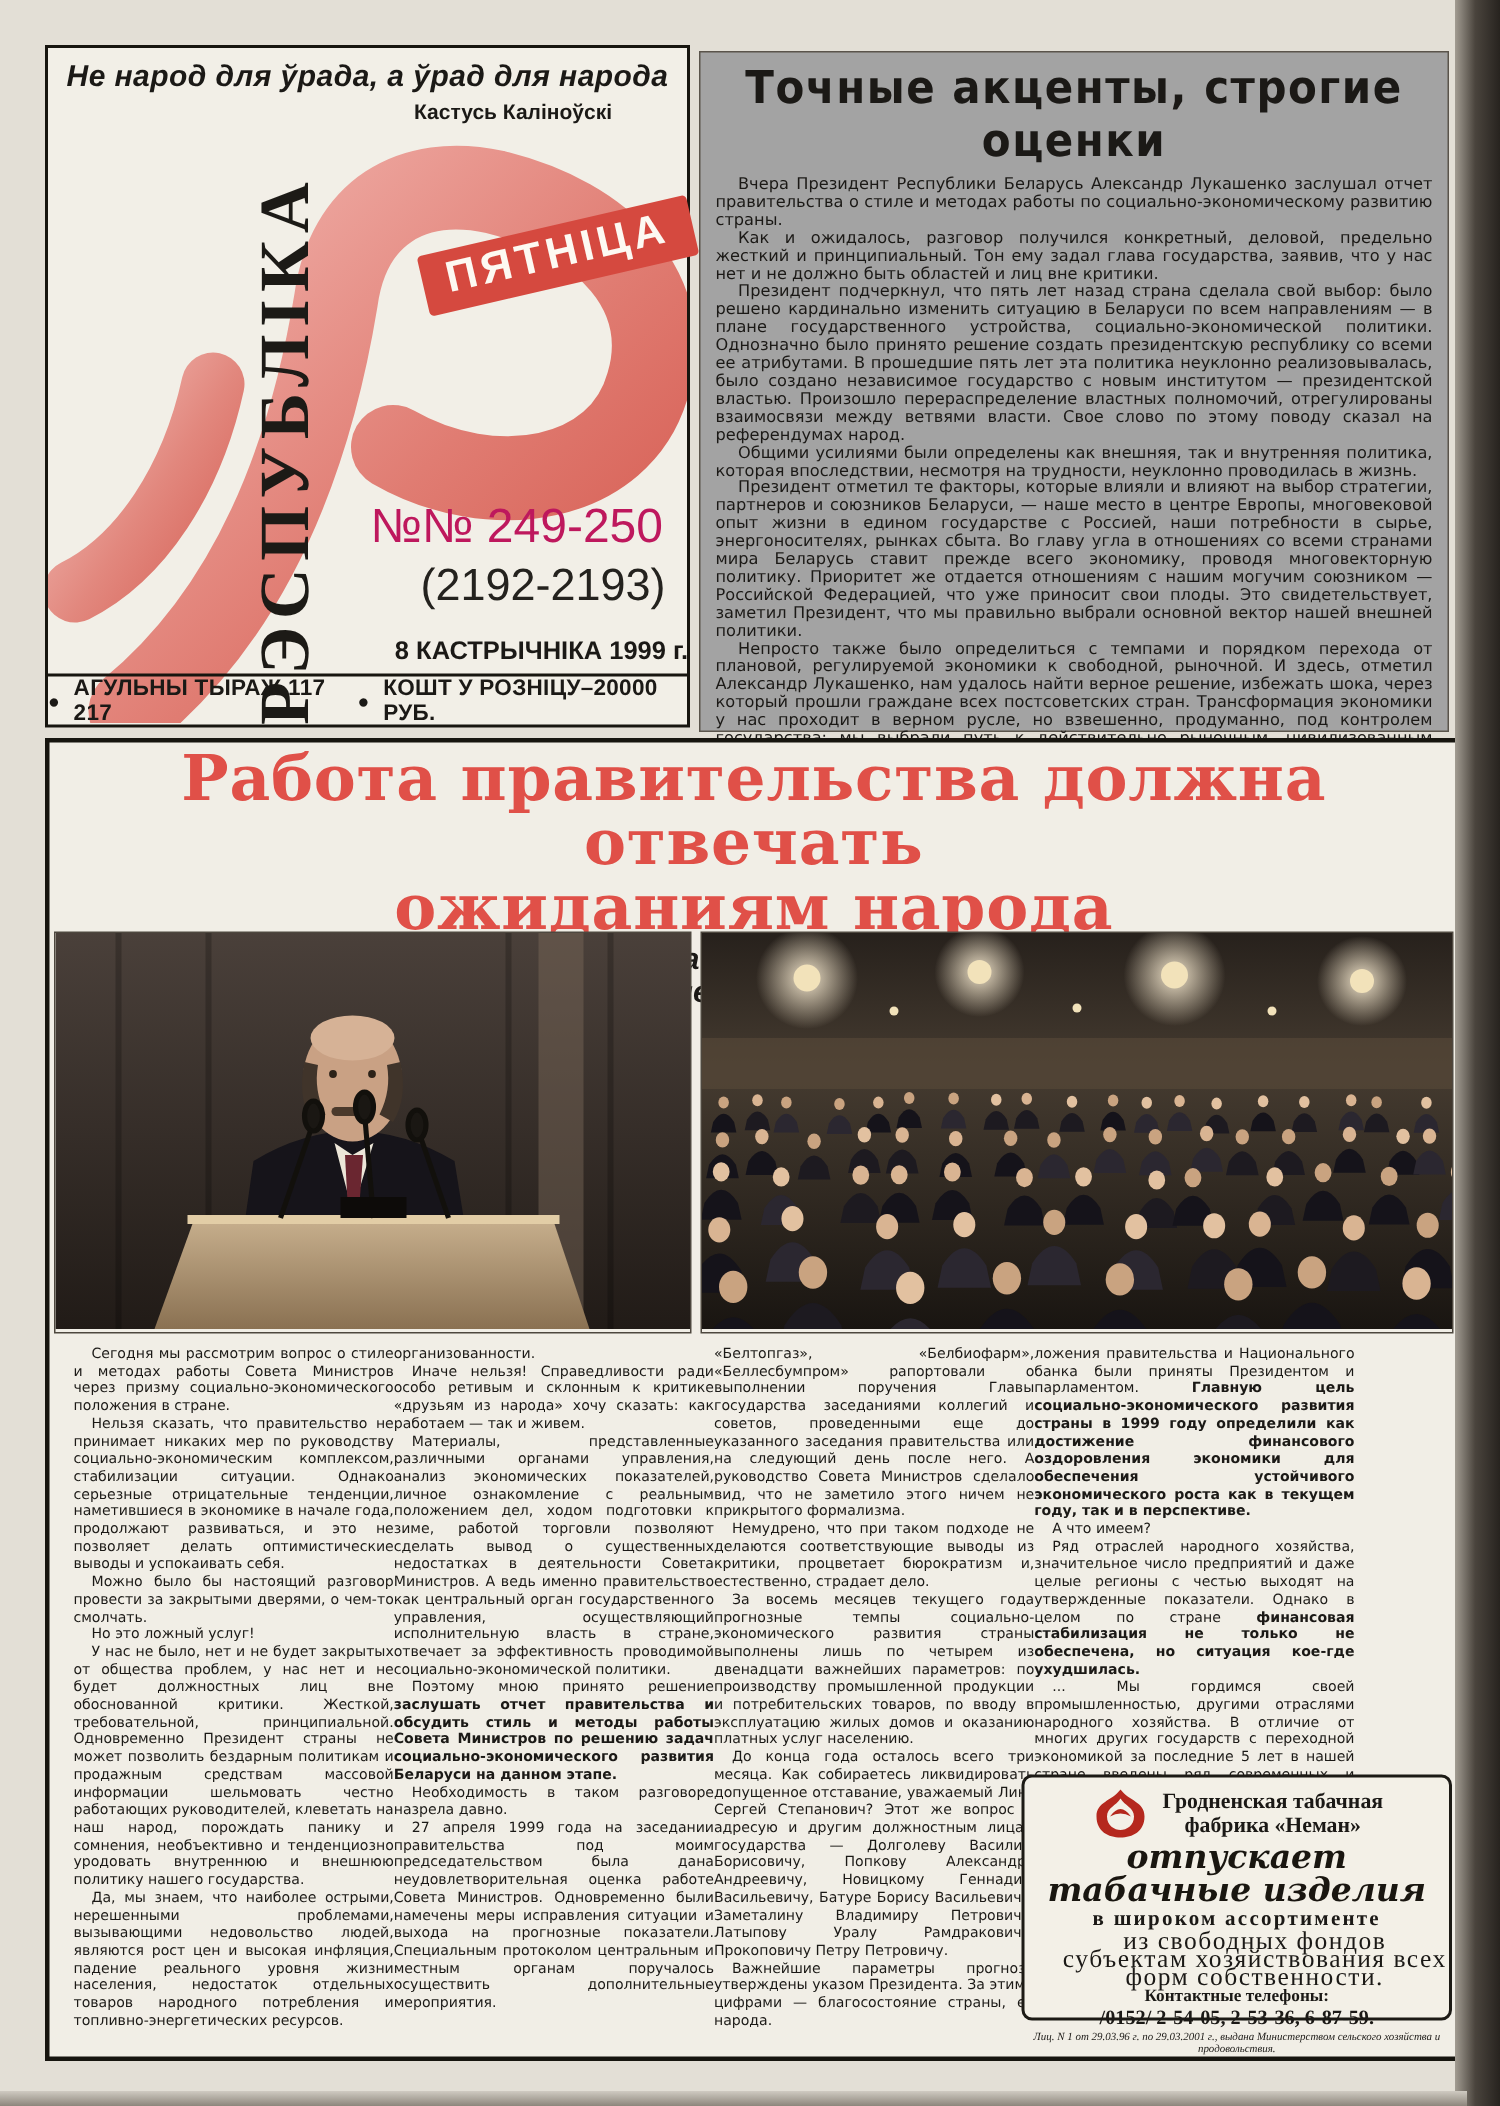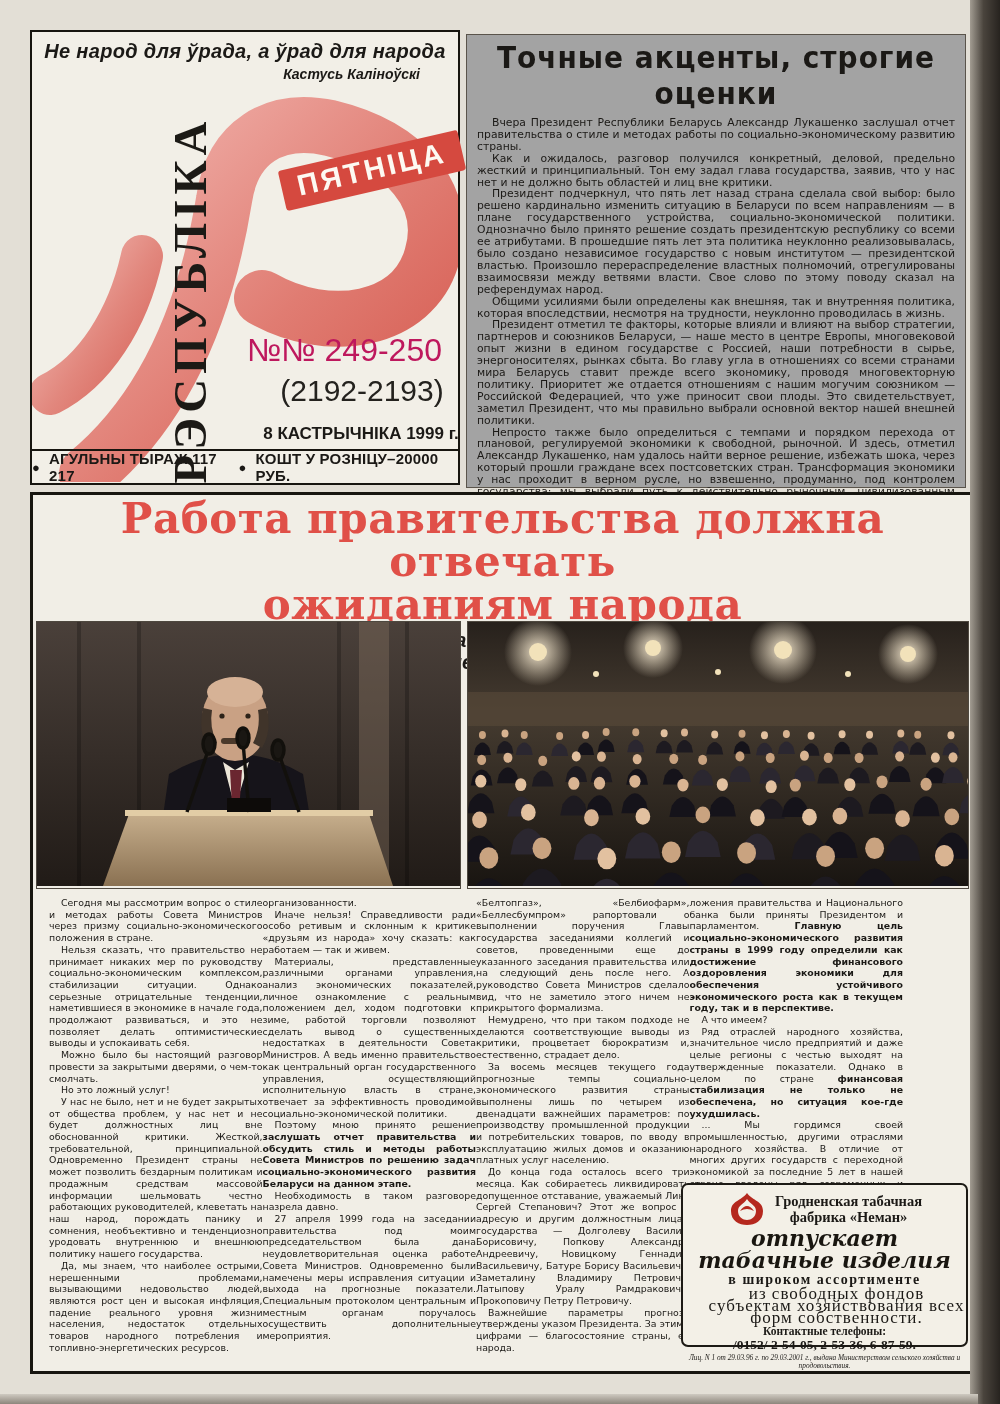--- a/index.html
+++ b/index.html
@@ -8,21 +8,21 @@
   .edge-right{position:absolute;top:0;right:0;width:30px;height:1404px;
         background:linear-gradient(90deg,#a29c92,#4a443d 45%,#27231f);}
   .edge-bottom{position:absolute;left:0;top:1394px;width:978px;height:10px;
         background:linear-gradient(#cfcac1,#8d867c);}
 
   
   .masthead{position:absolute;left:30px;top:30px;width:430px;height:455px;
         background:#f2efe7;border:2px solid #17150f;box-sizing:border-box;}
   .motto{position:absolute;top:8px;left:0;width:100%;text-align:center;
         font-size:20px;font-weight:bold;font-style:italic;letter-spacing:.3px;}
-  .motto-author{position:absolute;top:34px;right:38px;font-size:14px;font-weight:bold;font-style:italic;}
+  .motto-author{position:absolute;top:34px;right:50px;font-size:14px;font-weight:bold;}
   .bigP{position:absolute;left:0;top:52px;width:426px;height:398px;}
   .vtitle{position:absolute;left:158px;top:268px;transform:translate(-50%,-50%) rotate(-90deg);
         white-space:nowrap;font-family:"Liberation Serif",serif;font-weight:bold;
         font-size:47px;letter-spacing:5px;color:#1c1a16;}
   .friday{position:absolute;left:248px;top:118px;transform:rotate(-13deg);
         background:#d5493f;color:#fdf9f2;font-weight:bold;font-size:29px;letter-spacing:3px;
         padding:3px 16px 5px;border-radius:3px;}
   .issue1{position:absolute;top:300px;left:215px;width:230px;text-align:left;font-size:32px;color:#be185d;}
   .issue2{position:absolute;top:342px;left:215px;width:230px;text-align:center;font-size:30px;color:#24221e;}
   .mdate{position:absolute;top:392px;left:205px;width:248px;text-align:center;font-size:17px;font-weight:bold;}

